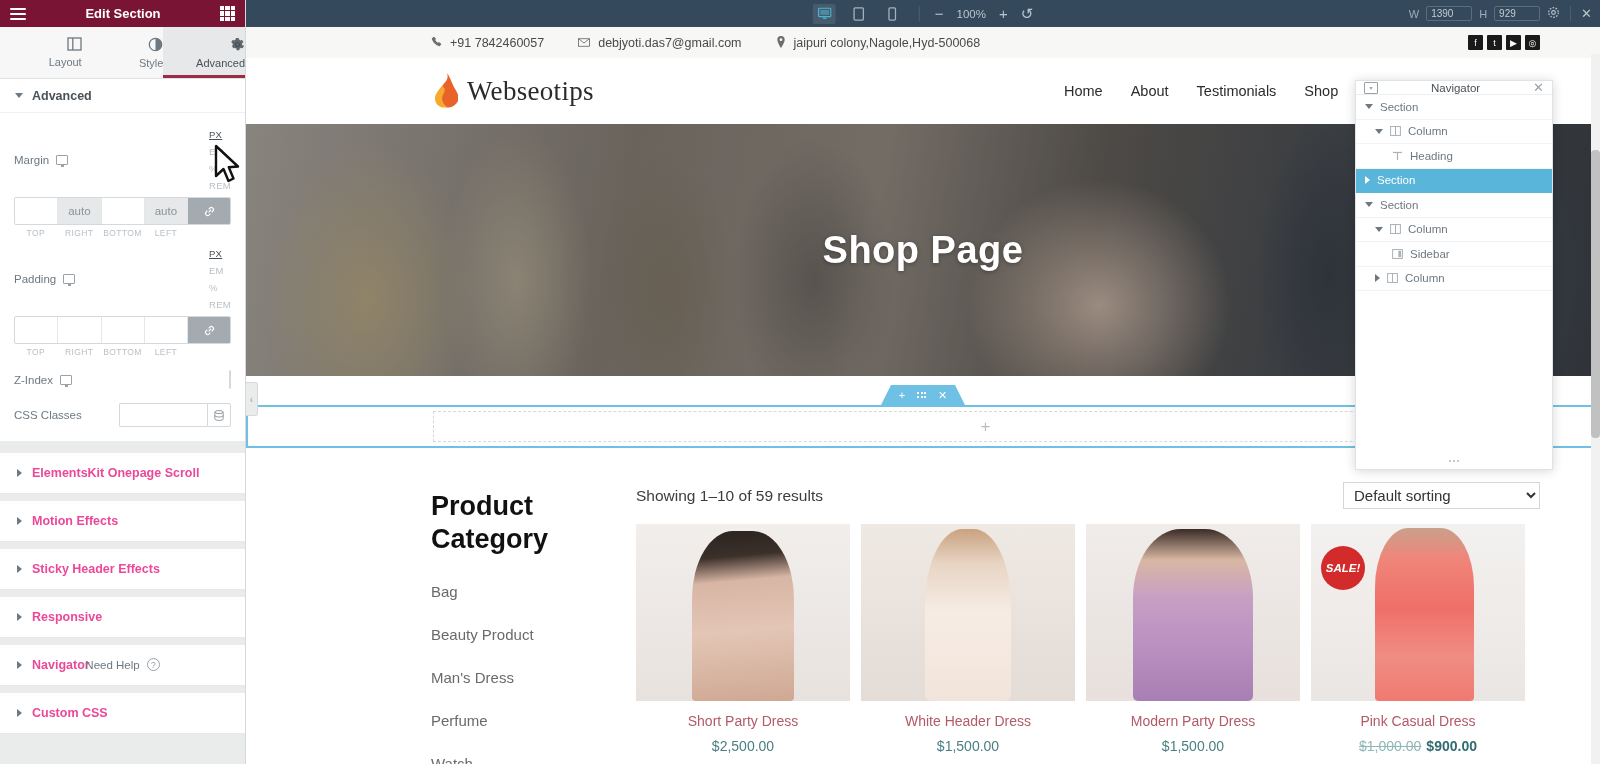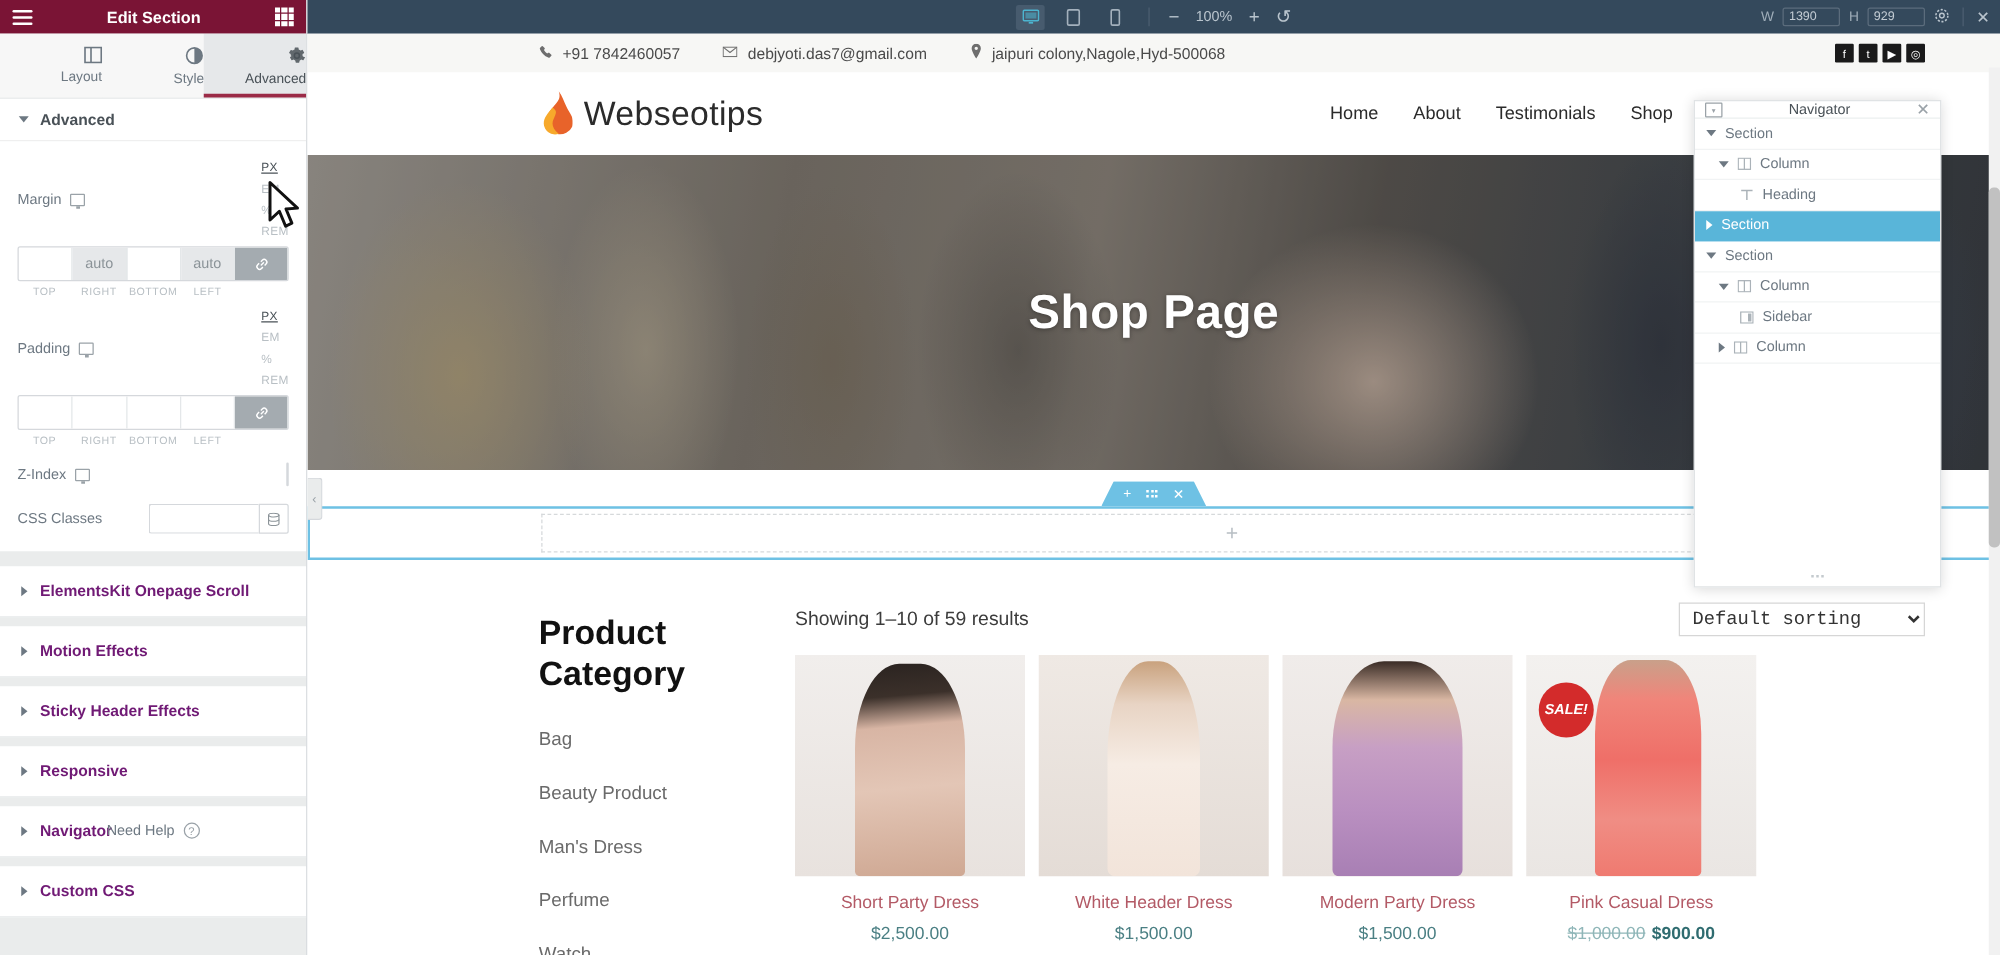--- a/index.html
+++ b/index.html
@@ -94,21 +94,21 @@
   .with-btn { display:flex; margin-left:auto; }
   .with-btn .txtbox { width: 88px; border-right: none; border-radius: 2px 0 0 2px;}
   .dyn-btn {
     width: 24px; height: 24px; border:1px solid #d5d8dc; border-radius: 0 2px 2px 0;
     background:#fff; display:flex;align-items:center;justify-content:center; cursor:pointer;
   }
 
   .accordion { margin-top: 12px; }
   .acc-item {
     height: 41px; background: #fff; display:flex; align-items:center; gap: 10px;
-    padding: 0 17px; font-size: 12.5px; color: #701a75; font-weight: 600;
+    padding: 0 17px; font-size: 12.5px; color: #ec4899; font-weight: 600;
     border-bottom: 1px solid #e6e9ea; cursor:pointer;
   }
   .acc-gap { height: 7px; background:#eaecec; }
 
   .need-help {
     position:absolute; bottom: 93px; left:0; right:0;
     display:flex; align-items:center; justify-content:center; gap:7px;
     font-size: 11.5px; color: #6d7882;
   }
   .q-ico {
@@ -165,21 +165,21 @@
     width: 15px; height: 15px; background:#1a1a1a; color:#fff;
     display:flex;align-items:center;justify-content:center; font-size:9px; cursor:pointer;
     border-radius:1px;
   }
 
   .navbar {
     height: 66px; background:#fff; display:flex; align-items:center;
     padding: 0 60px 0 185px; position:relative;
   }
   .logo { display:flex; align-items:center; gap: 9px; }
-  .logo-text { font-family:Liberation Sans, sans-serif; font-size: 27px; color:#2b2b2b; letter-spacing:.3px;text-align:right;}
+  .logo-text { font-family:Liberation Serif, serif; font-size: 27px; color:#2b2b2b; letter-spacing:.3px;text-align:right;}
   .menu { margin-left: auto; display:flex; gap: 28px; align-items:center; }
   .menu a { font-size: 14.5px; color: #2b2b2b; text-decoration:none; cursor:pointer; }
   .search-ico { margin-left: 30px; color:#d86a5a; font-size: 15px; cursor:pointer; }
 
   .hero {
     height: 252px; position:relative; overflow:hidden;
     background: linear-gradient(100deg,#a9a39c 0%,#7d756c 28%,#8b8279 46%,#55504c 62%,#3a3f46 78%,#2b3038 100%);
   }
   .hero::before{
     content:''; position:absolute; inset:0;
@@ -224,24 +224,24 @@
   .shop-side { width: 205px; flex-shrink:0; padding-top: 8px;}
   .side-title { font-size: 27px; font-weight: 700; color:#111; line-height: 1.22; }
   .cat-list { margin-top: 14px; }
   .cat-list li { list-style:none; font-size: 15px; color:#6a6a6a; padding: 13px 0; cursor:pointer;}
   .shop-main { flex: 1; }
   .shop-top { display:flex; align-items:center; }
   .results { font-size: 15.5px; color:#3c3c3c; }
   .sorting {
     margin-left:auto; width: 197px; height: 27px; border:1px solid #d6d6d6;
     background:#fff; font-size: 15px; color:#333;
-    padding: 0 6px; font-family:Liberation Mono, monospace; cursor:pointer;
+    padding: 0 6px; font-family:Liberation Sans, sans-serif; cursor:pointer;
   }
   .products { display:flex; gap: 11px; margin-top: 15px; }
-  .product { width: 184px; }
+  .product { width: 214px; }
   .p-img { height: 177px; position:relative; overflow:hidden; background:#efefef; }
   .p-title { text-align:center; font-size: 14px; color:#b35a66; margin-top: 12px; cursor:pointer;}
   .p-price { text-align:center; font-size: 14px; color:#4a7f83; margin-top: 9px; }
   .p-price .old { color:#8fb6b8; text-decoration: line-through; margin-right:5px;}
   .p-price .new { color:#2f6c70; font-weight:700; }
   .sale-badge {
     position:absolute; left: 10px; top: 22px; width: 44px; height: 44px;
     border-radius:50%; background:#d32b2b; color:#fff;
     display:flex;align-items:center;justify-content:center;
     font-size: 11.5px; font-weight:700; font-style:italic; z-index:3;

